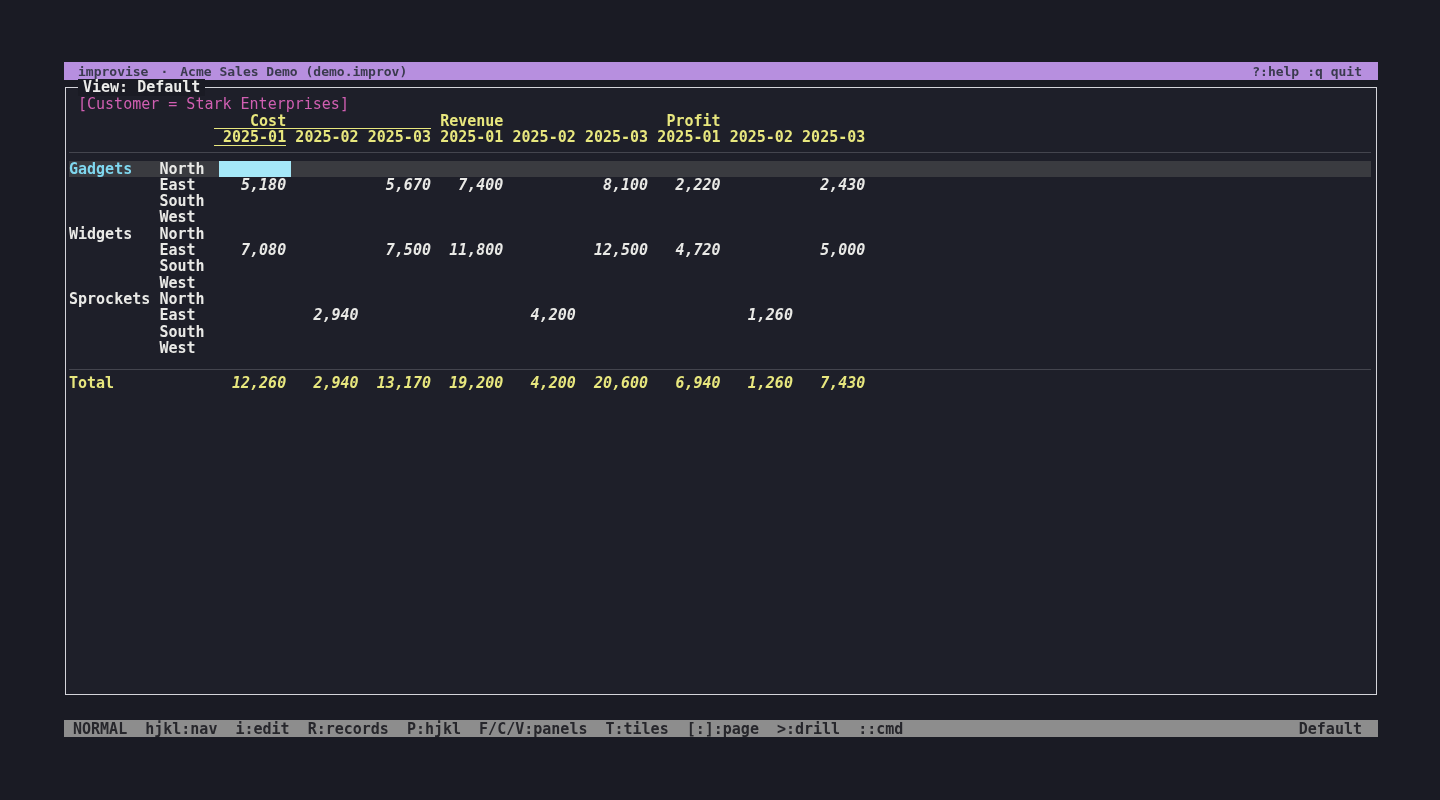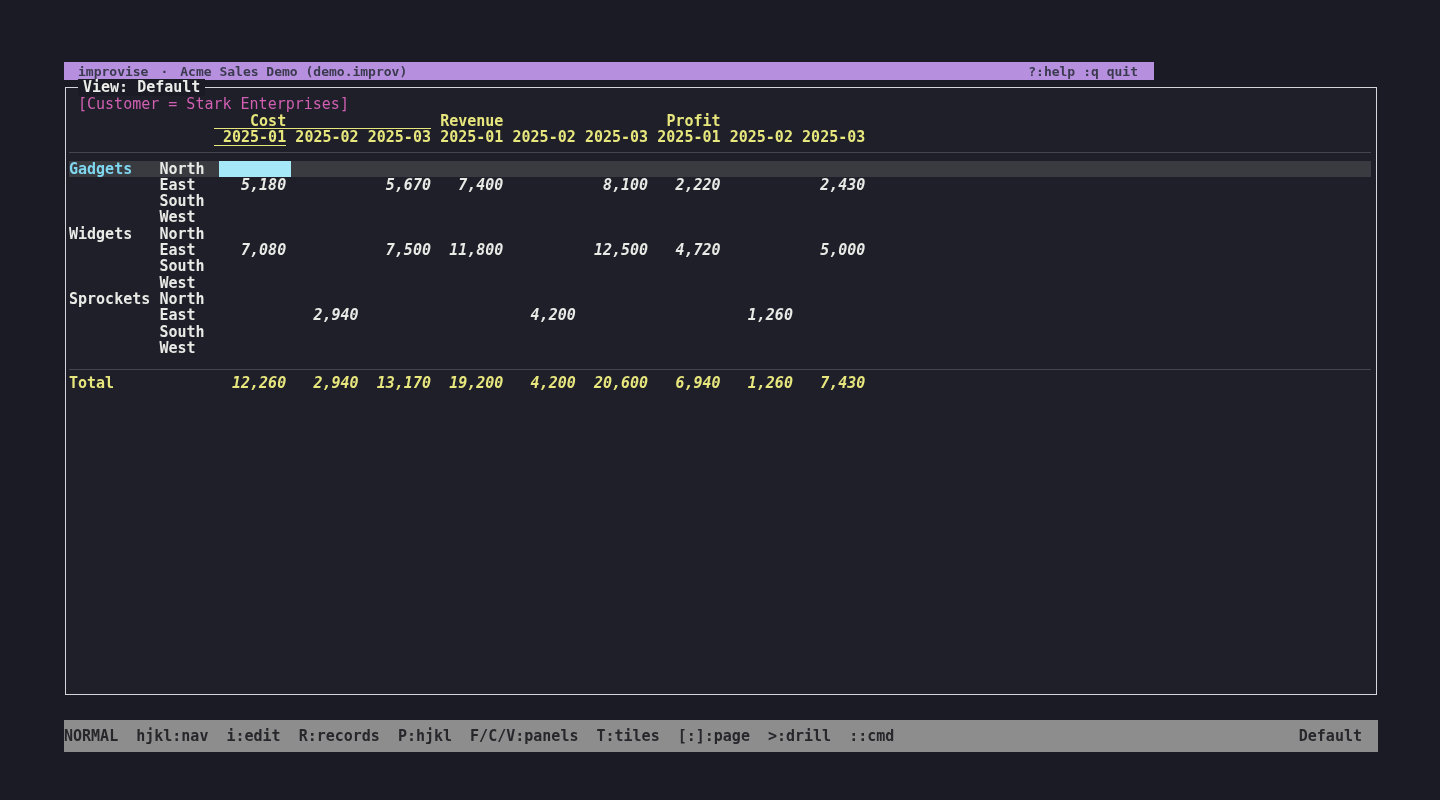--- a/index.html
+++ b/index.html
@@ -1,21 +1,21 @@
 <!DOCTYPE html>
 <html><head>
 <meta charset="utf-8">
 <style>
   * { margin:0; padding:0; box-sizing:border-box; }
   html,body { width:1440px; height:800px; background:#1a1b24; overflow:hidden;
               font-family:"DejaVu Sans Mono", monospace; }
   .screen { position:relative; width:1440px; height:800px; background:#1a1b24; }
 
   
-  .titlebar { position:absolute; left:64px; top:62px; width:1090px; height:18px;
+  .titlebar { position:absolute; left:64px; top:62px; width:1314px; height:18px;
               background:#b78fdf; color:#3a3a4e; font-weight:bold; font-size:13px;
               display:flex; justify-content:space-between; align-items:center;
               padding:0 16px 0 14px; }
   .titlebar-left span { margin-right:12px; }
   .titlebar-right span { margin-left:8px; }
 
   
   .viewbox { position:absolute; left:65px; top:87px; width:1312px; height:608px;
              border:1px solid #d4d4da; background:#1e1f29; }
   .view-label { position:absolute; top:-9px; left:12px; background:#1a1b24;
@@ -49,23 +49,23 @@
   .tilesbar { position:absolute; left:64px; top:702px; width:1314px; height:16px;
               font-size:15px; font-weight:bold; line-height:16px; display:flex; align-items:center; }
   .tiles-label { color:#d5d5d8; margin-left:8px; margin-right:27px;margin-top:44px; }
   .tile { margin-right:19px; }
   .tile.dim    { color:#52535f; }
   .tile.purple { color:#a98de4; }
   .tile.pink   { color:#e263b2; }
   .tile.green  { color:#5cd56e; }
 
   
-  .statusbar { position:absolute; left:64px; top:720px; width:1314px; height:32px;
+  .statusbar { position:absolute; left:64px; top:720px; width:1314px; height:17px;
                background:#8d8d8d; color:#26262b; font-weight:bold; font-size:15px;
-               display:flex; align-items:center; }
+               display:flex; align-items:center; padding-left:9px; }
   .statusbar .hint { margin-right:18px; }
   .statusbar .mode { margin-right:18px; }
   .statusbar .right { margin-left:auto; margin-right:16px; }
 </style>
 </head>
 <body>
 
 <div class="screen">
 
   <div class="titlebar">

